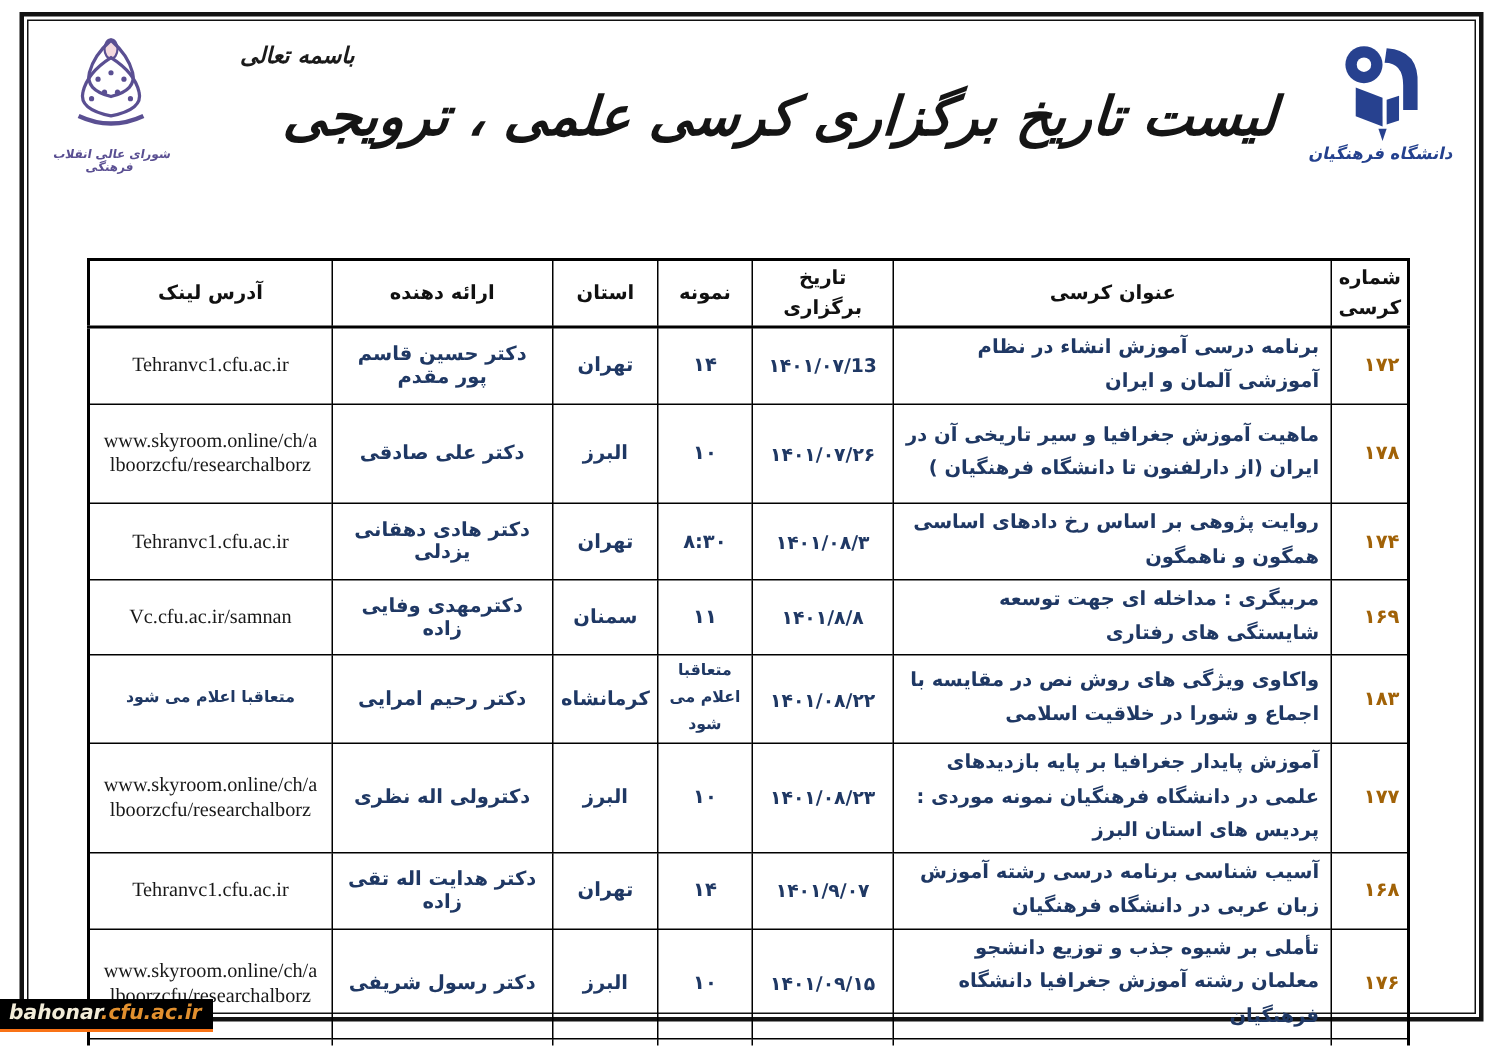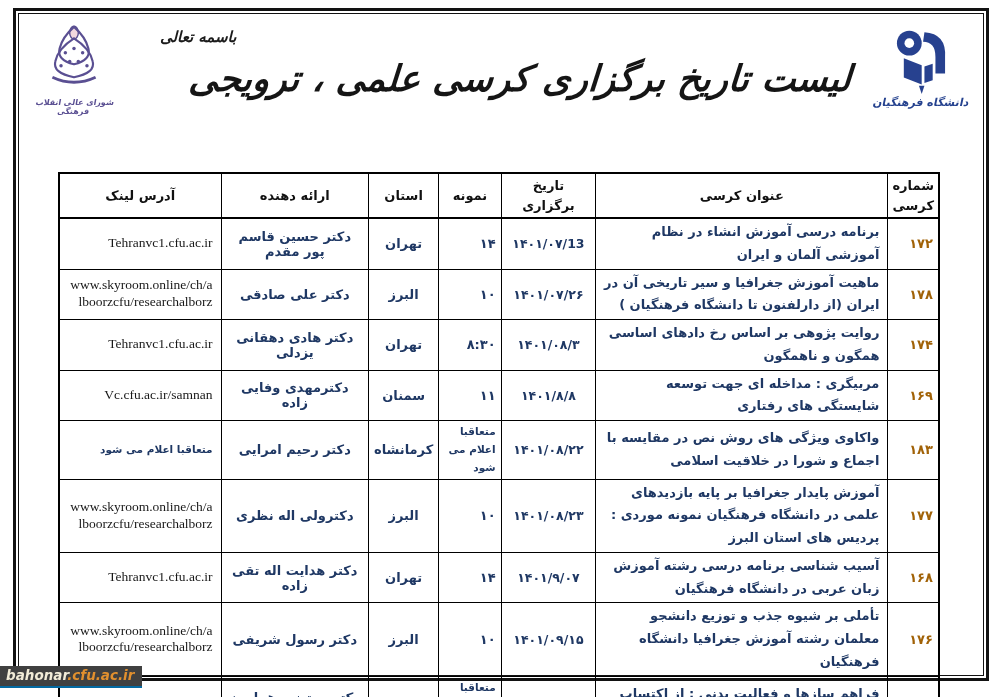--- a/index.html
+++ b/index.html
@@ -41,36 +41,36 @@
   .chair-table thead th {
     font-size:13px; font-weight:bold; color:#111; text-align:center;
     height:44px; line-height:1.5; padding:2px 4px;
   }
   .chair-table thead { border-bottom:2px solid #000; }
   .chair-table td { padding:2px 5px; }
 
   .col-num   { font-size:13px; font-weight:bold; color:#a16207; }
   .col-title { text-align:right;  font-size:13px; font-weight:bold; color:#1f3864; line-height:1.75; padding-right:8px !important; }
   .col-date  { text-align:center; font-size:12.5px; font-weight:bold; color:#1f3864; white-space:nowrap; }
-  .col-time  { text-align:right; font-size:13px; font-weight:bold; color:#1f3864;margin-top:18px; }
+  .col-time  { text-align:center; font-size:13px; font-weight:bold; color:#1f3864;margin-top:18px; }
   .col-province  { text-align:center; font-size:13px; font-weight:bold; color:#1f3864;margin-left:18px; }
   .col-presenter { text-align:center; font-size:13px; font-weight:bold; color:#1f3864; }
   .col-link  {
-    text-align:right; font-size:13.5px; color:#181818;
+    text-align:center; font-size:13.5px; color:#181818;
     font-family:"Liberation Serif", serif; direction:ltr;
-    word-break:break-all; line-height:1.25; padding:0 8px !important;
+    word-break:break-all; line-height:1.25; padding:16px 8px !important;
   }
   .fa-note { font-family:"DejaVu Sans", sans-serif; direction:rtl; font-size:10.5px; font-weight:bold; color:#1f3864; word-break:normal; line-height:1.7; }
 
   
   .footer-link {
     position:absolute; left:0; top:666px; z-index:5;
-    background:#404040; padding:1px 8px 3px 6px;
+    background:#000000; padding:1px 8px 3px 6px;
     font-style:italic; font-weight:bold; font-size:13.5px; letter-spacing:0;
-    border-bottom:2px solid #0369a1;
+    border-bottom:2px solid #f97316;
   }
   .footer-link .prefix { color:#f2ecd8; }
   .footer-link .suffix { color:#e2902e; }
 
   svg { display:block; margin:0 auto; }
 </style>
 </head>
 <body>
 
 <div class="page">

